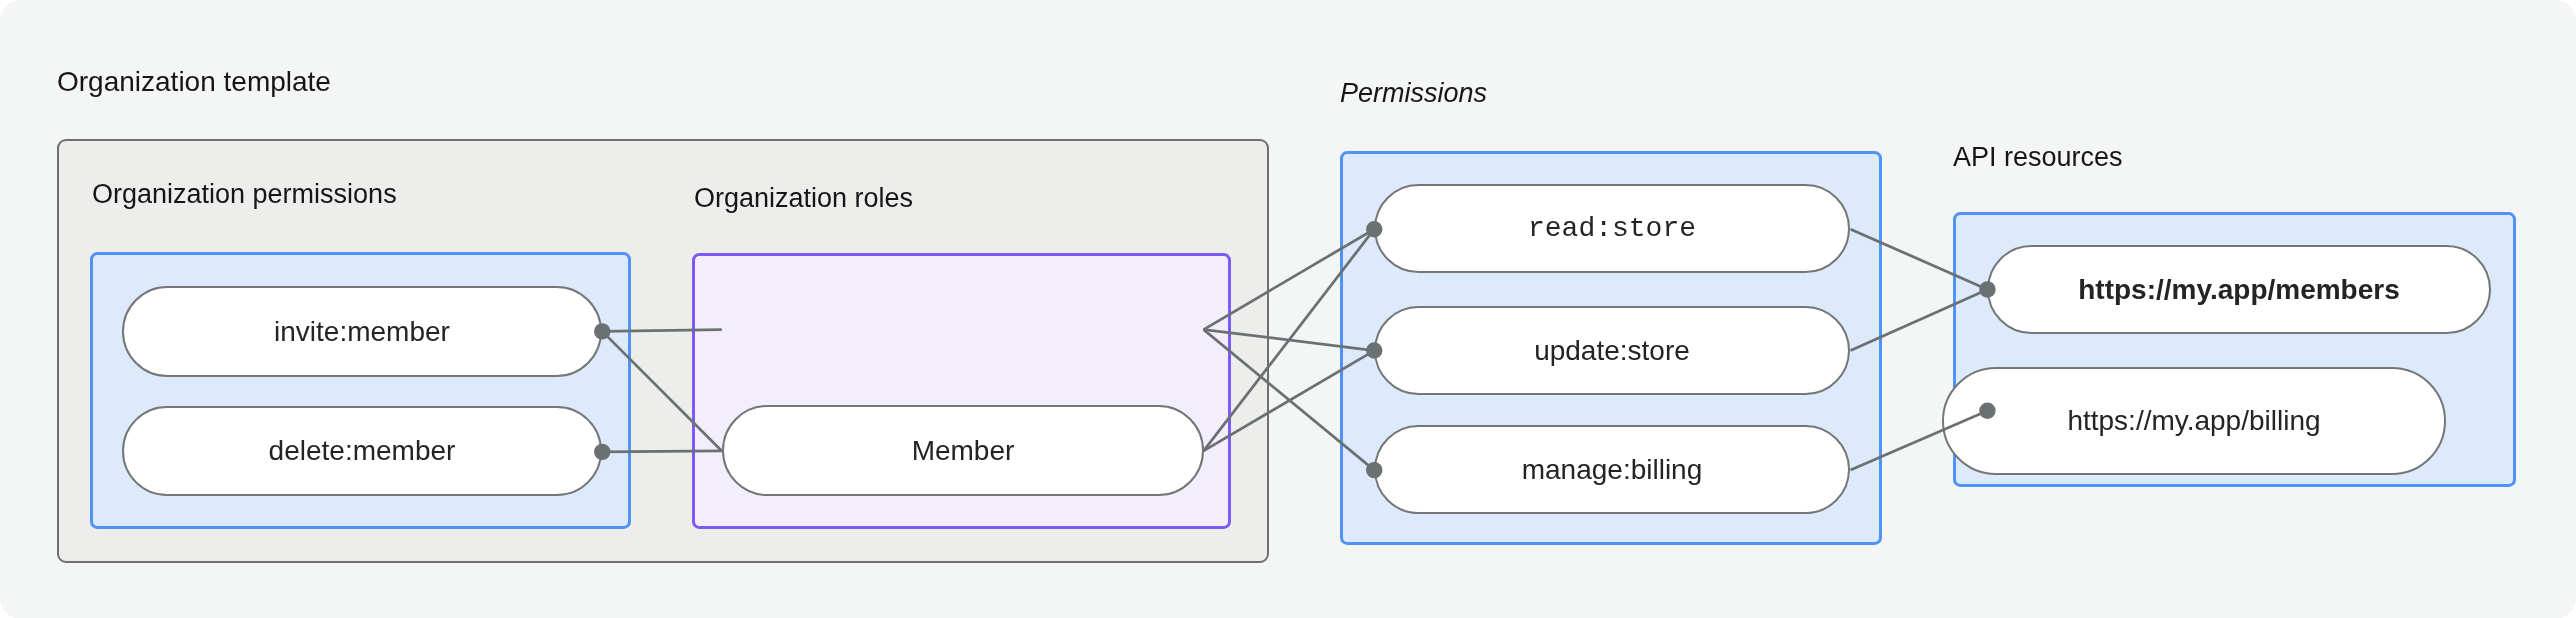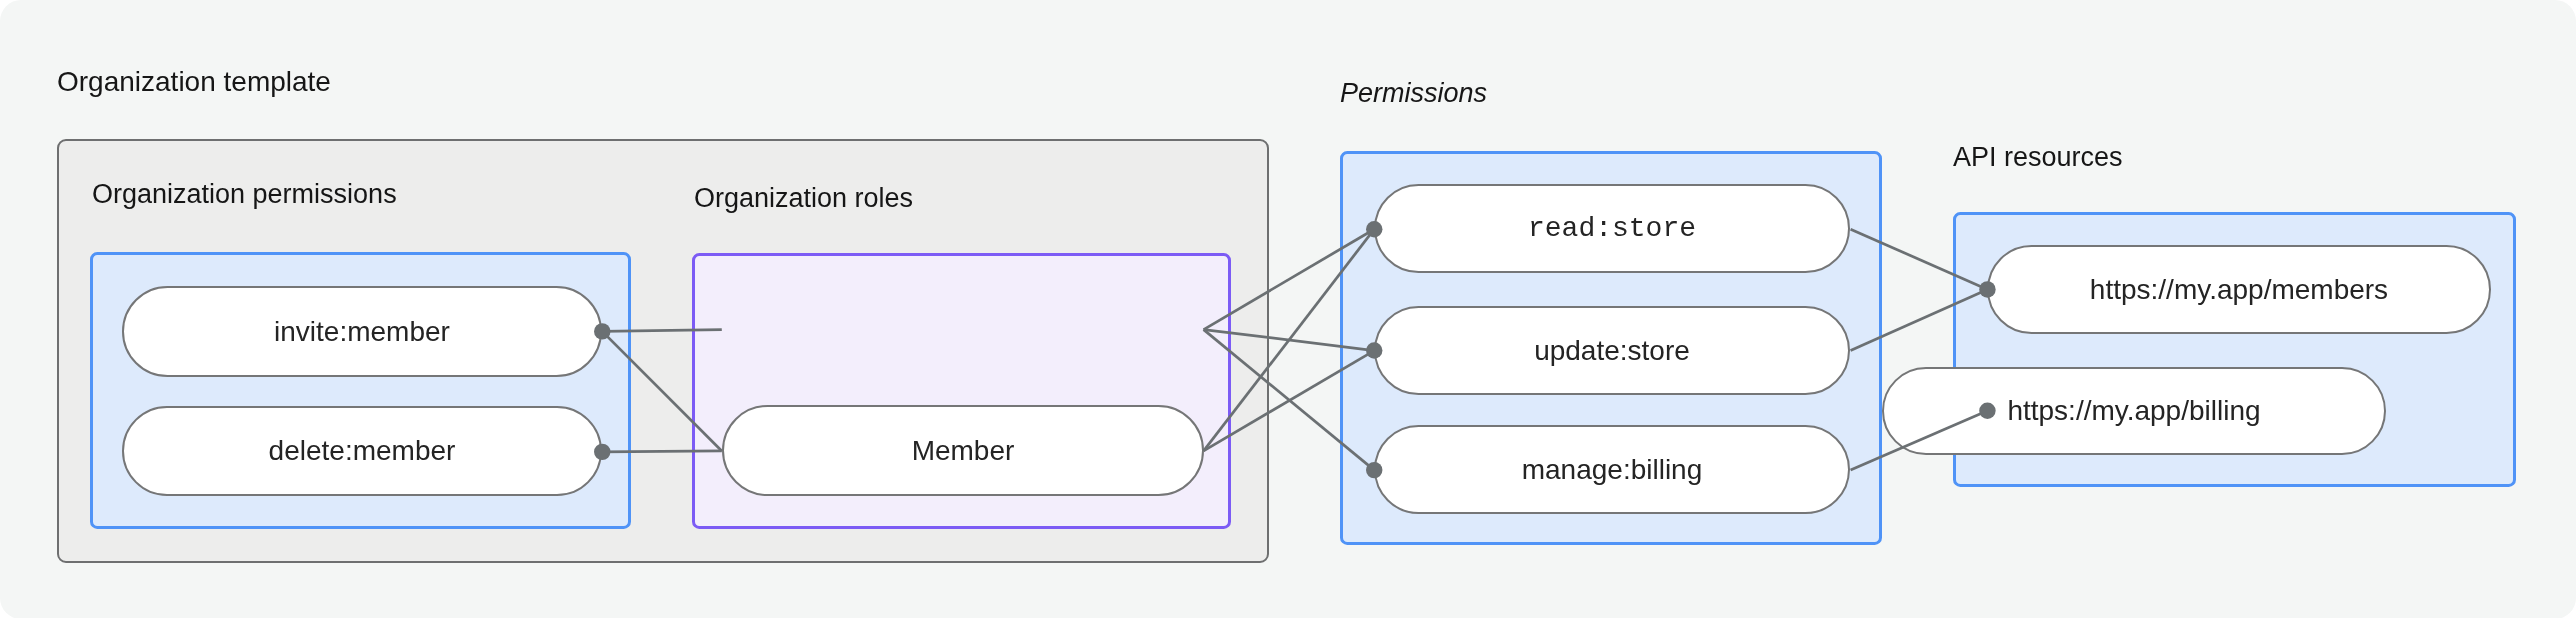--- a/index.html
+++ b/index.html
@@ -83,22 +83,22 @@
   <div class="pill" style="left:722px; top:405px; width:482px; height:91px;text-align:center;">Member</div>
 
   <div class="dlabel" style="left:1340px; top:78px;font-style:italic;">Permissions</div>
   <div class="box blue-box" style="left:1340px; top:151px; width:542px; height:394px;"></div>
   <div class="pill" style="left:1374px; top:184px; width:476px; height:89px;font-family:Liberation Mono, monospace;">read:store</div>
   <div class="pill" style="left:1374px; top:306px; width:476px; height:89px;">update:store</div>
   <div class="pill" style="left:1374px; top:425px; width:476px; height:89px;">manage:billing</div>
 
   <div class="dlabel" style="left:1953px; top:142px;">API resources</div>
   <div class="box blue-box" style="left:1953px; top:212px; width:563px; height:275px;"></div>
-  <div class="pill" style="left:1987px; top:245px; width:504px; height:89px;">https://my.app/members</div>
-  <div class="pill" style="left:1882px; top:367px; width:504px; height:88px;">https://my.app/billing</div>
+  <div class="pill" style="left:1987px; top:245px; width:504px; height:89px;font-weight:bold;">https://my.app/members</div>
+  <div class="pill" style="left:1942px; top:367px; width:504px; height:108px;">https://my.app/billing</div>
 
   <svg id="edges-svg" width="2576" height="619" viewBox="0 0 2823 678">
       <line x1="660" y1="363" x2="791" y2="361" stroke="#6b7073" stroke-width="3"></line>
       <line x1="660" y1="363" x2="791" y2="494" stroke="#6b7073" stroke-width="3"></line>
       <line x1="660" y1="495" x2="791" y2="494" stroke="#6b7073" stroke-width="3"></line>
       <line x1="1319" y1="361" x2="1506" y2="251" stroke="#6b7073" stroke-width="3"></line>
       <line x1="1319" y1="361" x2="1506" y2="384" stroke="#6b7073" stroke-width="3"></line>
       <line x1="1319" y1="361" x2="1506" y2="515" stroke="#6b7073" stroke-width="3"></line>
       <line x1="1319" y1="494" x2="1506" y2="251" stroke="#6b7073" stroke-width="3"></line>
       <line x1="1319" y1="494" x2="1506" y2="384" stroke="#6b7073" stroke-width="3"></line>

